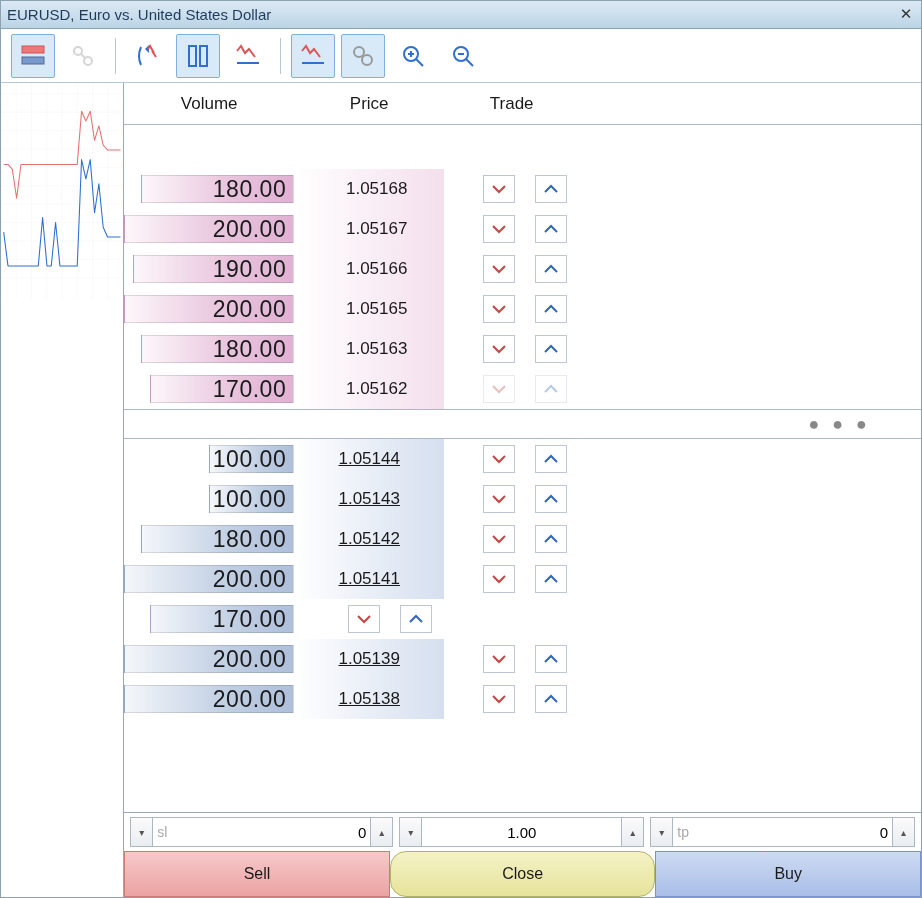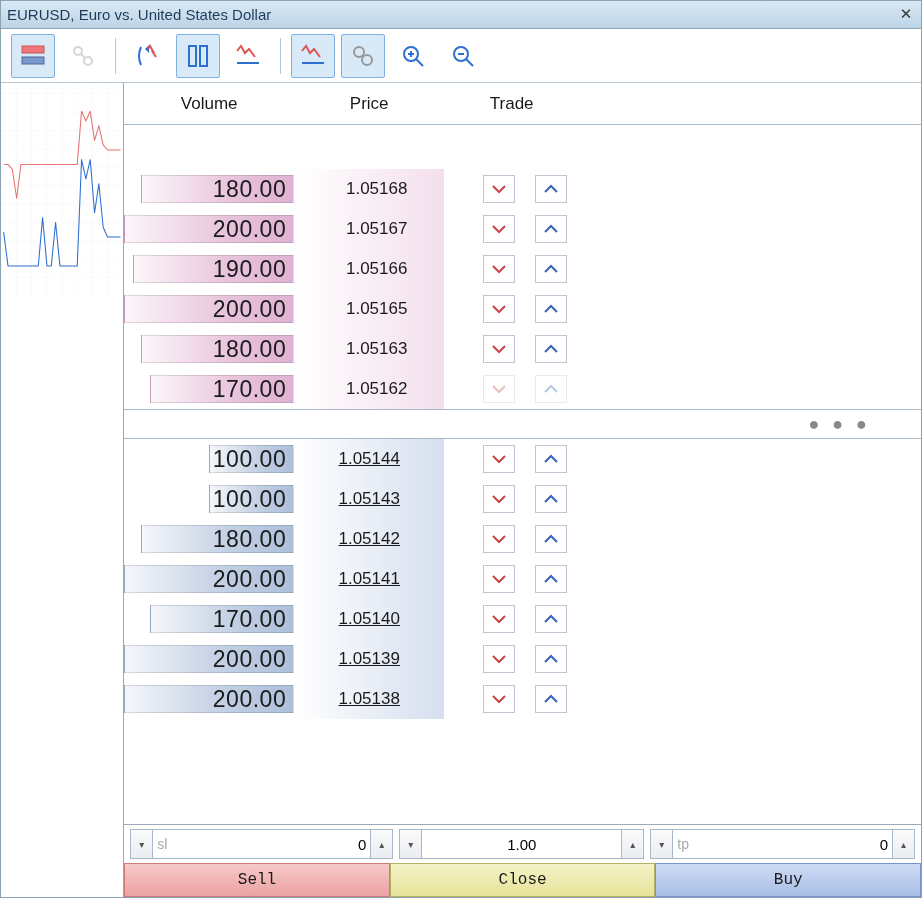--- a/index.html
+++ b/index.html
@@ -34,24 +34,24 @@
   .arrowbox.buy  svg path { stroke:#3366bb; }
   .dom-sep { height:30px; display:flex; align-items:center; justify-content:flex-end; padding-right:50px; letter-spacing:4px; color:#888; font-size:18px; border-bottom:1px solid #a9b9c8; border-top:1px solid #a9b9c8; }
   .dom-footer { border-top:1px solid #9ab; }
   .spin-row { height:38px; display:grid; grid-template-columns: 1fr 1fr 1fr; gap:6px; padding:4px 6px; align-items:center; }
   .spin { display:flex; align-items:center; height:30px; border:1px solid #aab8c6; background:#fff; }
   .spin .spin-btn{ width:22px; height:100%; display:flex; align-items:center; justify-content:center; font-size:10px; color:#555; cursor:pointer; background:linear-gradient(#fbfbfb,#e9edf1); border:none; }
   .spin .spin-btn:first-child{border-right:1px solid #aab8c6;}
   .spin .spin-btn:last-child{border-left:1px solid #aab8c6;}
   .spin input{ flex:1; min-width:0; border:none; outline:none; text-align:center; font-size:15px; background:transparent;}
   .spin .ph{ color:#aaa; padding-left:4px; font-size:14px;}
-  .btn-row { height:34px; display:grid; grid-template-columns:1fr 1fr 1fr;font-family:Liberation Mono, monospace; }
+  .btn-row { height:46px; display:grid; grid-template-columns:1fr 1fr 1fr; }
   .bigbtn{ display:flex; align-items:center; justify-content:center; font-size:16px; border:1px solid #888; cursor:pointer; }
   .bigbtn.sell{ background:linear-gradient(#f6c9c9,#eca2a2); border-color:#cc7a7a;}
-  .bigbtn.close{ background:linear-gradient(#f4f2c7,#e6e39a); border-color:#b5b268;}
+  .bigbtn.close{ background:linear-gradient(#f4f2c7,#e6e39a); border-color:#b5b268;border-radius:16px;}
   .bigbtn.buy{ background:linear-gradient(#cddaf2,#a9bee7); border-color:#7a93cc;}
   
   .chart-pane svg { position:absolute; inset:0; }
 </style>
 </head>
 <body>
 
 <div class="window">
   <div class="titlebar">
     <span class="title">EURUSD, Euro vs. United States Dollar</span>
@@ -346,21 +346,20 @@
                   <path d="M2 9 L8 3 L14 9" fill="none" stroke-width="2"></path>
                 </svg>
               </div>
             </div>
     </div>
           <div class="dom-row bid">
       <div class="volcell">
               <div class="volbar" style="width:144.5px"></div>
               <div class="voltxt">170.00</div>
             </div>
-      <div class="pricecell">1.05140</div>
       <div class="tradecell">
               <div class="arrowbox sell">
       <svg width="16" height="12">
                   <path d="M2 3 L8 9 L14 3" fill="none" stroke-width="2"></path>
                 </svg>
               </div>
               <div class="arrowbox buy">
       <svg width="16" height="12">
                   <path d="M2 9 L8 3 L14 9" fill="none" stroke-width="2"></path>
                 </svg>

